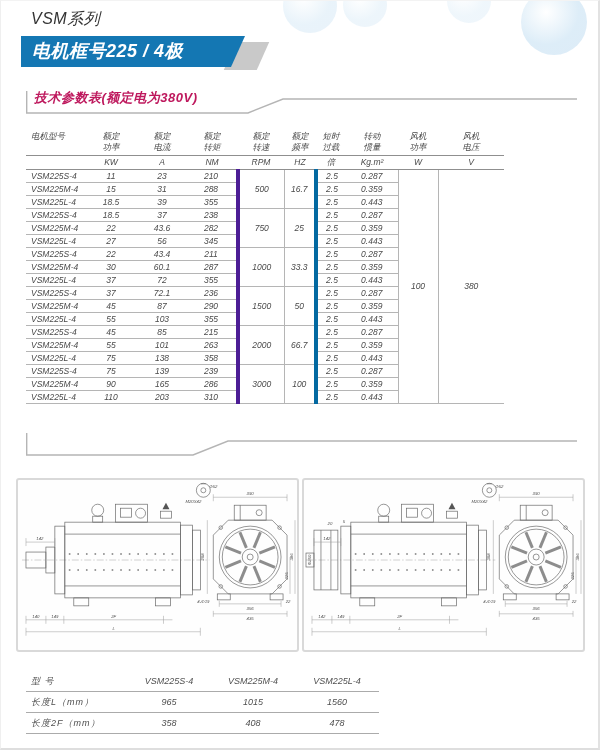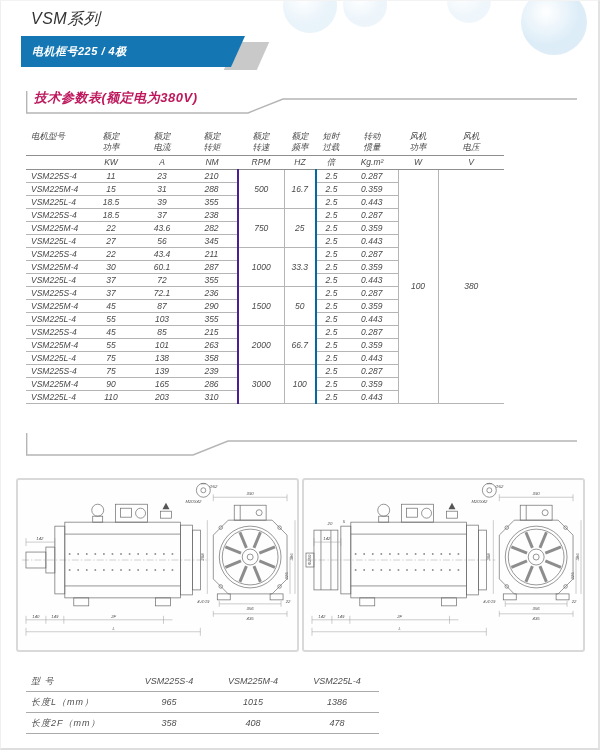--- a/index.html
+++ b/index.html
@@ -14,41 +14,41 @@
   .bubble{position:absolute;border-radius:50%;
     background:radial-gradient(circle at 38% 35%, rgba(255,255,255,0.95) 0%, rgba(208,230,245,0.85) 55%, rgba(183,214,238,0.55) 100%);}
   .b1{left:282px;top:-22px;width:54px;height:54px;opacity:.55;}
   .b2{left:342px;top:-18px;width:44px;height:44px;opacity:.45;}
   .b3{left:446px;top:-22px;width:44px;height:44px;opacity:.4;}
   .b4{left:520px;top:-12px;width:66px;height:66px;opacity:.85;}
   
   .series-title{position:absolute;left:30px;top:8px;font-size:16px;color:#333;letter-spacing:.5px;}
   .banner-slash{position:absolute;left:229px;top:41px;width:33px;height:28px;background:#c9c9c9;transform:skewX(-24deg);}
   .banner{position:absolute;left:20px;top:35px;width:224px;height:31px;background:#1477b3;color:#fff;
-    font-size:11px;font-weight:bold;line-height:31px;padding-left:11px;letter-spacing:.5px;box-sizing:border-box;
+    font-size:18px;font-weight:bold;line-height:31px;padding-left:11px;letter-spacing:.5px;box-sizing:border-box;
     clip-path:polygon(0 0,100% 0,calc(100% - 14px) 100%,0 100%);z-index:2;}
   
   .sec-title{position:absolute;font-size:13px;font-weight:bold;color:#be185d;letter-spacing:.5px;z-index:2;}
   .st1{left:33px;top:88px;}
   .st2{left:33px;top:430px;}
   .tabline{position:absolute;left:25px;width:552px;height:32px;z-index:1;}
   .tl1{top:84px;}
   .tl2{top:426px;}
   .tabline polyline,.tabline line{stroke:#b5b5b5;stroke-width:1.4;fill:none;}
   
   #spec-table{position:absolute;left:25px;top:128px;border-collapse:collapse;table-layout:fixed;
     font-size:8.5px;color:#4a4a4a;}
   #spec-table td{padding:0;text-align:center;line-height:1.25;}
   #spec-table td.h1{white-space:pre-line;vertical-align:top;padding:2px 0 3px 0;border-bottom:1px solid #8f8f8f;}
   #spec-table td.hmodel{text-align:left;padding-left:5px;}
   #spec-table td.h2{height:13px;border-bottom:1px solid #8f8f8f;vertical-align:middle;}
   #spec-table td.d{height:12px;border-bottom:1px solid #b5b5b5;}
   #spec-table td.model{text-align:left;padding-left:5px;}
-  #spec-table td.rpm{border-left:2px solid #4c1d95;border-right:1px solid #b5b5b5;vertical-align:middle;}
-  #spec-table td.hz{border-right:2px solid #0369a1;vertical-align:middle;}
+  #spec-table td.rpm{border-left:4px solid #4c1d95;border-right:1px solid #b5b5b5;vertical-align:middle;}
+  #spec-table td.hz{border-right:4px solid #0369a1;vertical-align:middle;}
   #spec-table td.inertia{border-right:1px solid #b5b5b5;}
   #spec-table td.fanw{border-right:1px solid #b5b5b5;vertical-align:middle;}
   #spec-table td.fanv{vertical-align:middle;}
   
   .drawing-row{position:absolute;left:15px;top:477px;display:flex;gap:3px;}
   .panel{width:283px;height:174px;border:2px solid #d9d9d9;border-radius:3px;background:#fefefe;box-sizing:border-box;}
   .panel svg{width:100%;height:100%;display:block;}
   .dwg{stroke:#6a6a6a;stroke-width:.7;fill:none;}
   .dwg .fillmark{fill:#555;stroke:none;}
   .cl{stroke:#9a9a9a;stroke-width:.45;stroke-dasharray:7 2 1.5 2;}
@@ -500,21 +500,21 @@
         <tr>
           <td class="lab">型  号</td>
           <td class="val">VSM225S-4</td>
           <td class="val">VSM225M-4</td>
           <td class="val">VSM225L-4</td>
         </tr>
         <tr>
           <td class="lab">长度L（mm）</td>
           <td class="val">965</td>
           <td class="val">1015</td>
-          <td class="val">1386</td>
+          <td class="val">1560</td>
         </tr>
         <tr>
           <td class="lab">长度2F（mm）</td>
           <td class="val">358</td>
           <td class="val">408</td>
           <td class="val">478</td>
         </tr>
       </tbody>
     </table>
 

